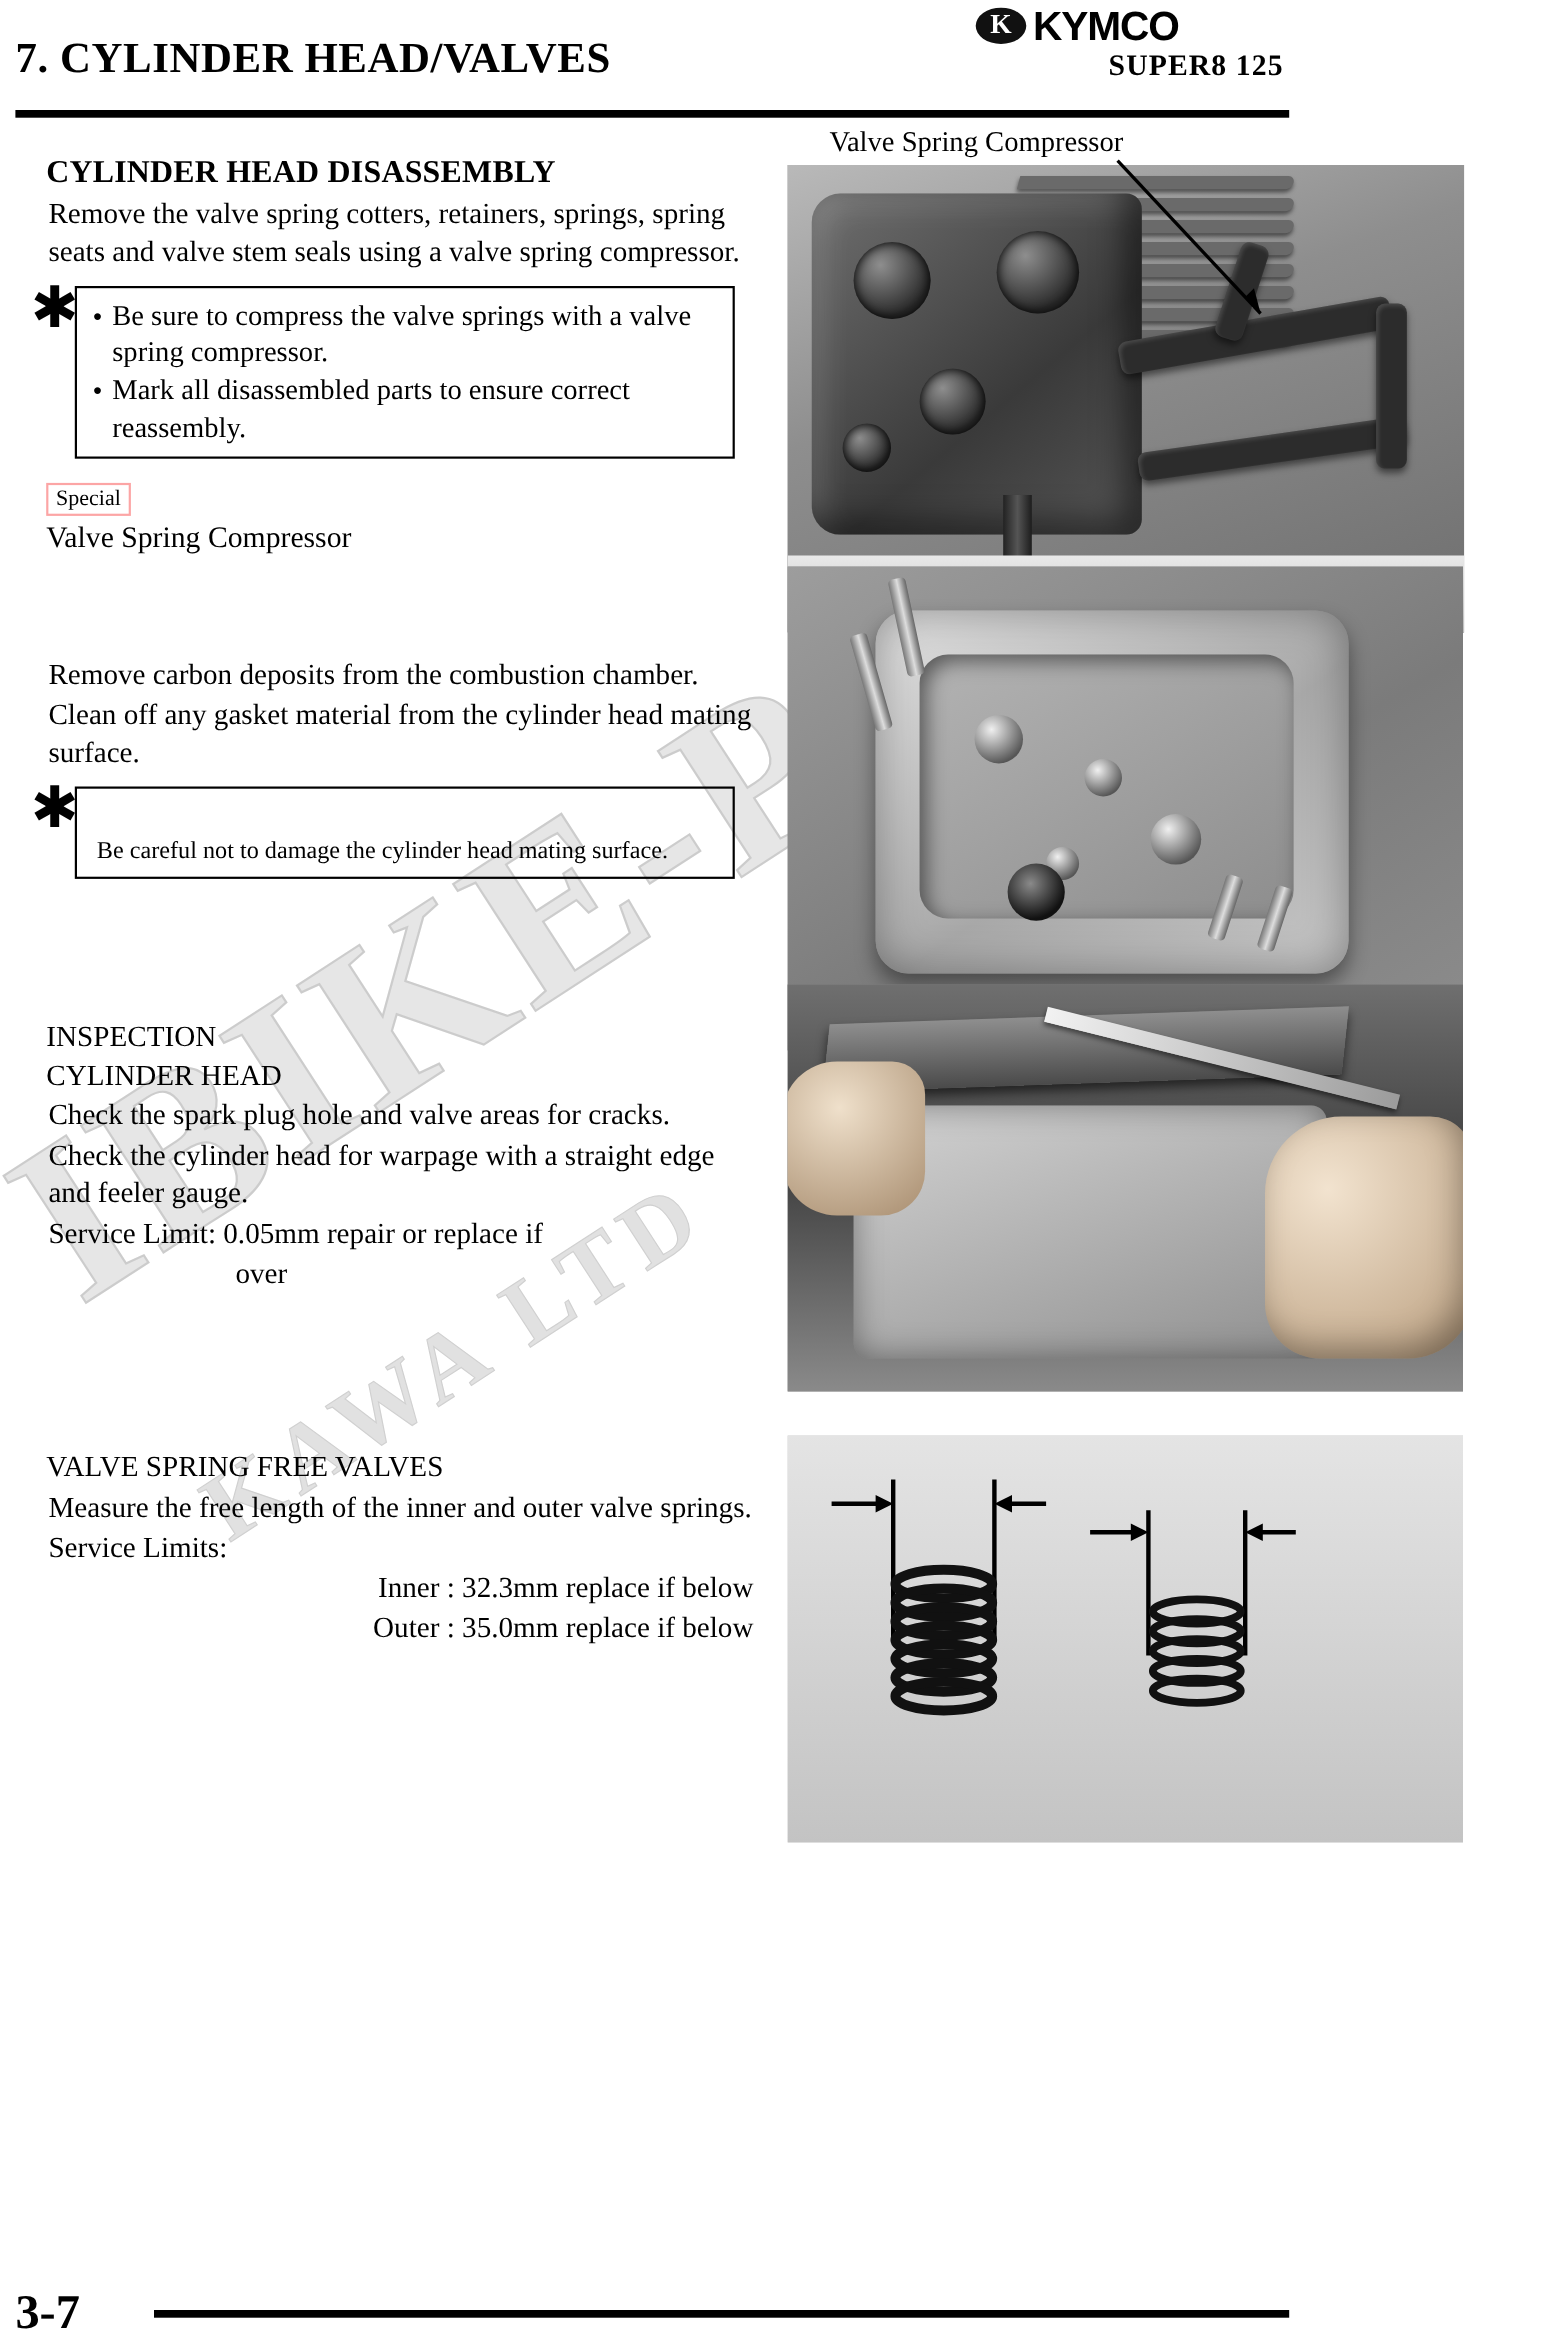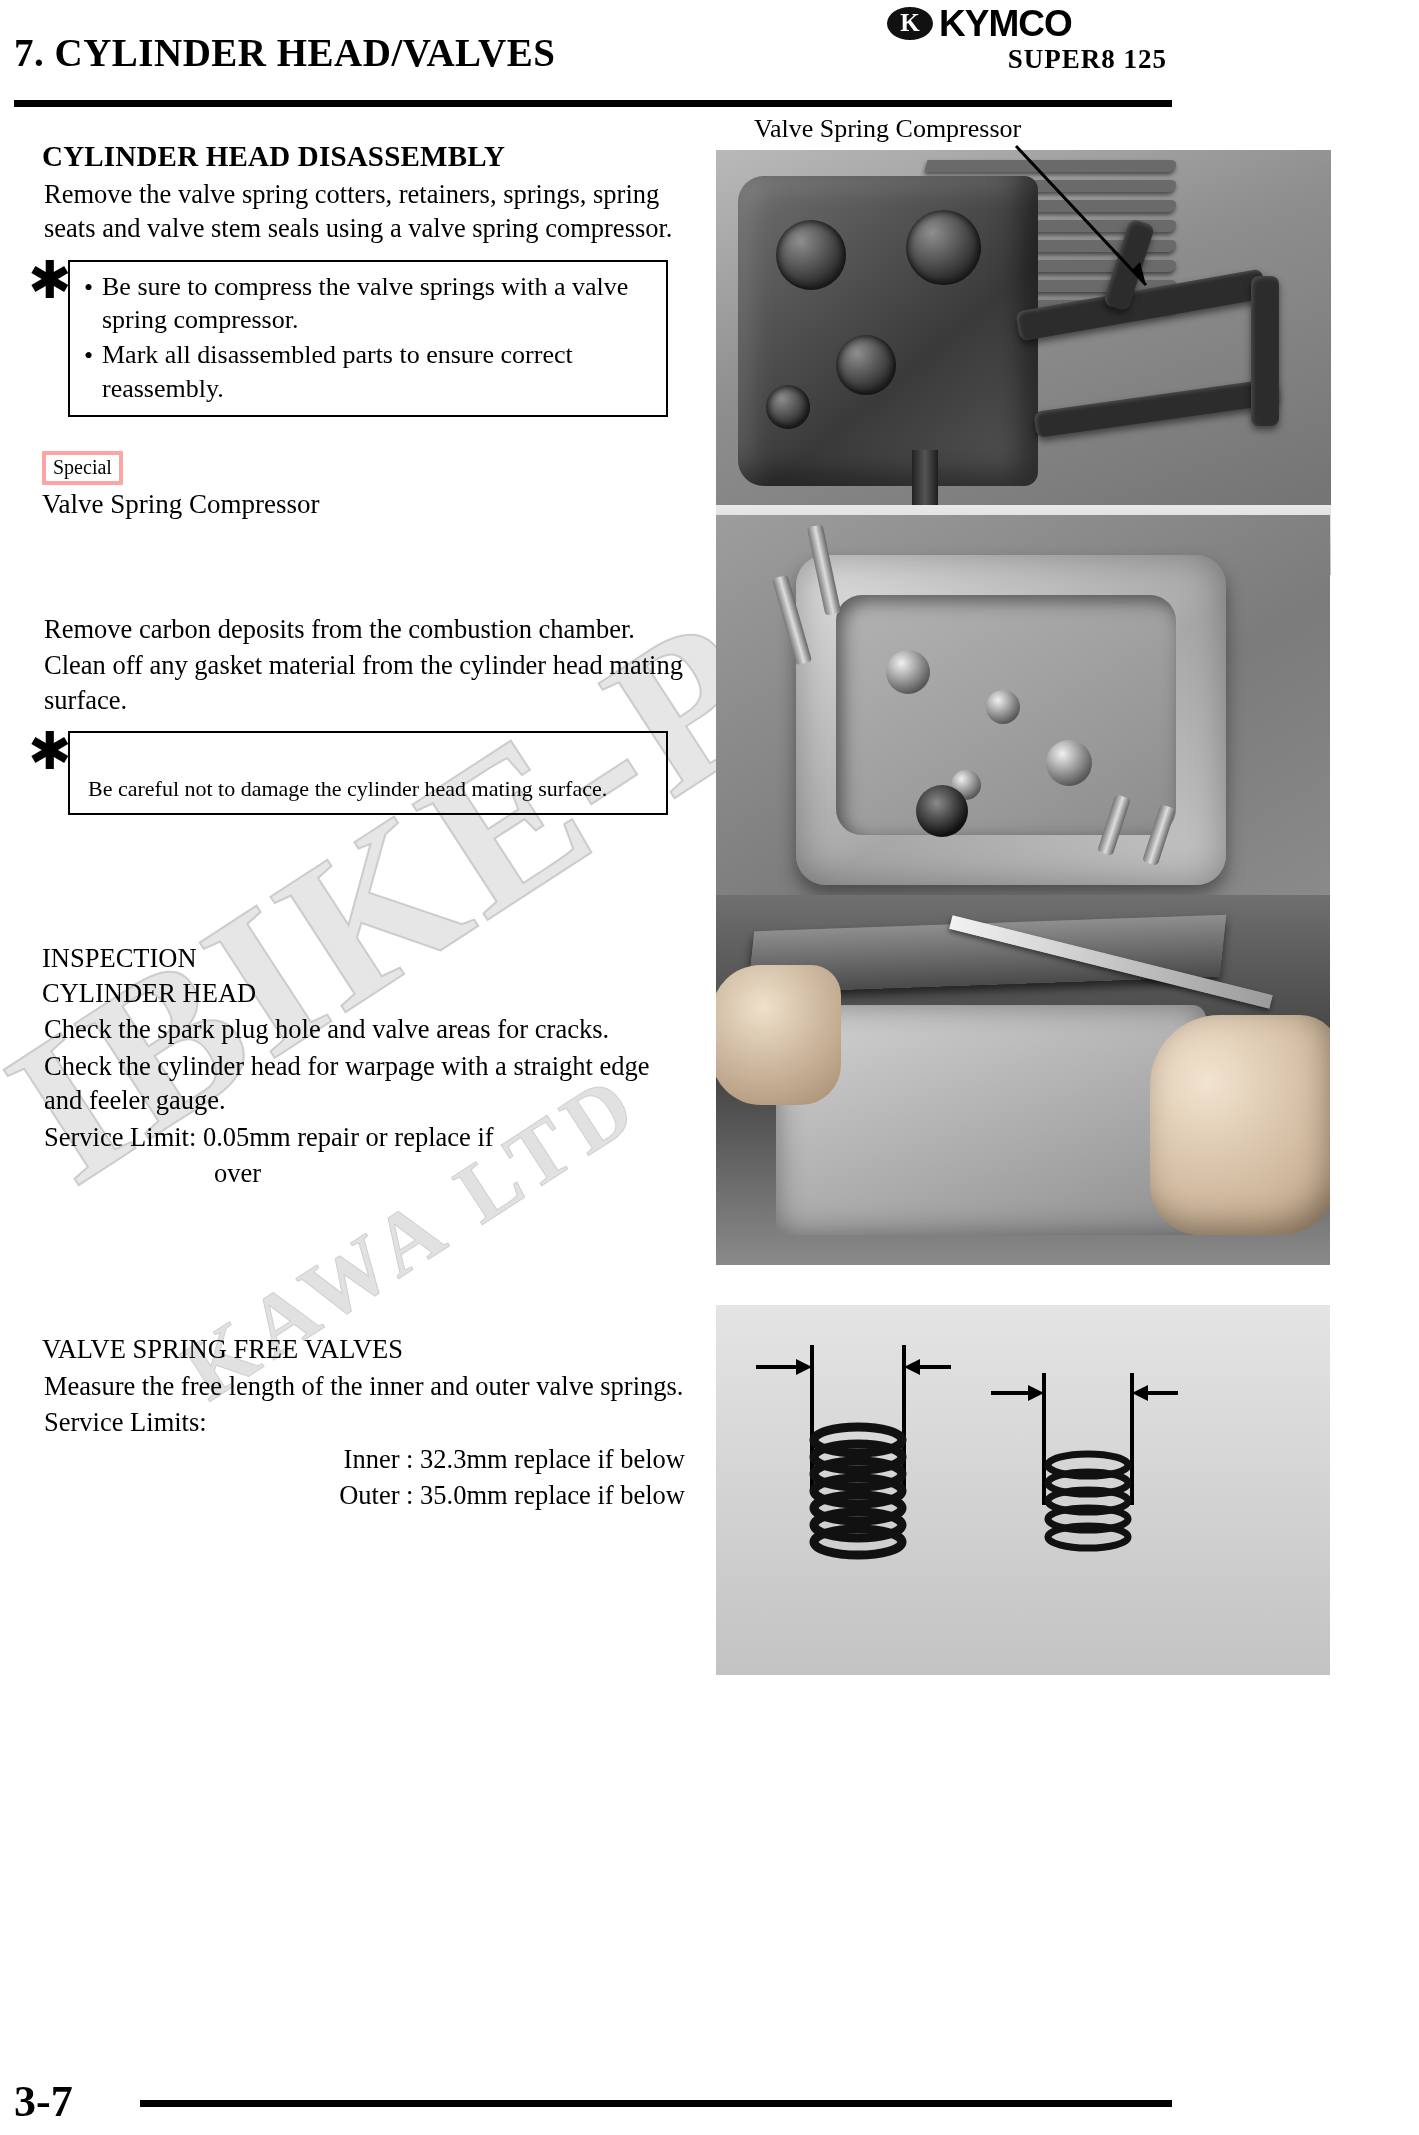--- a/index.html
+++ b/index.html
@@ -171,24 +171,24 @@
   }
   .caution-plain {
     font-size: 22px;
     line-height: 1.28;
     padding-left: 6px;
     margin-top: 34px;
   }
 
   .special-tag {
     display: inline-block;
-    border: 4px solid #fca5a5;
+    border: 2px solid #fca5a5;
     font-size: 20px;
     padding: 1px 7px 2px 7px;
-    margin-top: 34px;
+    margin-top: 22px;
     font-family: "Liberation Serif", serif;
   }
   .special-tool-name {
     font-size: 27px;
     margin-top: 4px;
   }
 
   .indent-1 { padding-left: 52px; text-align: right; }
   .indent-2 { padding-left: 170px; }
 

